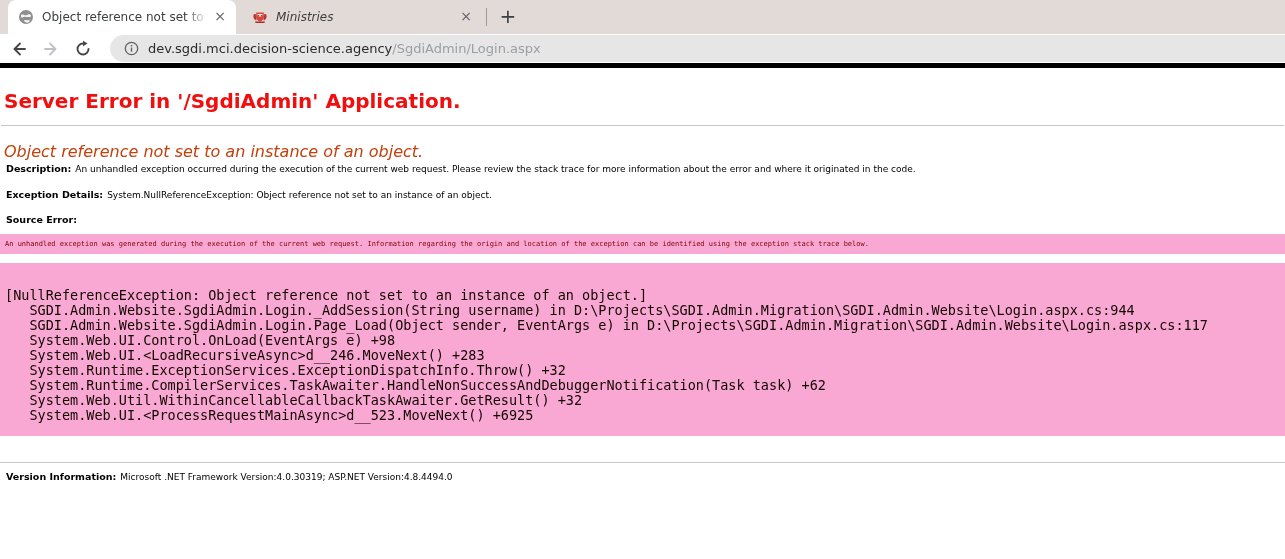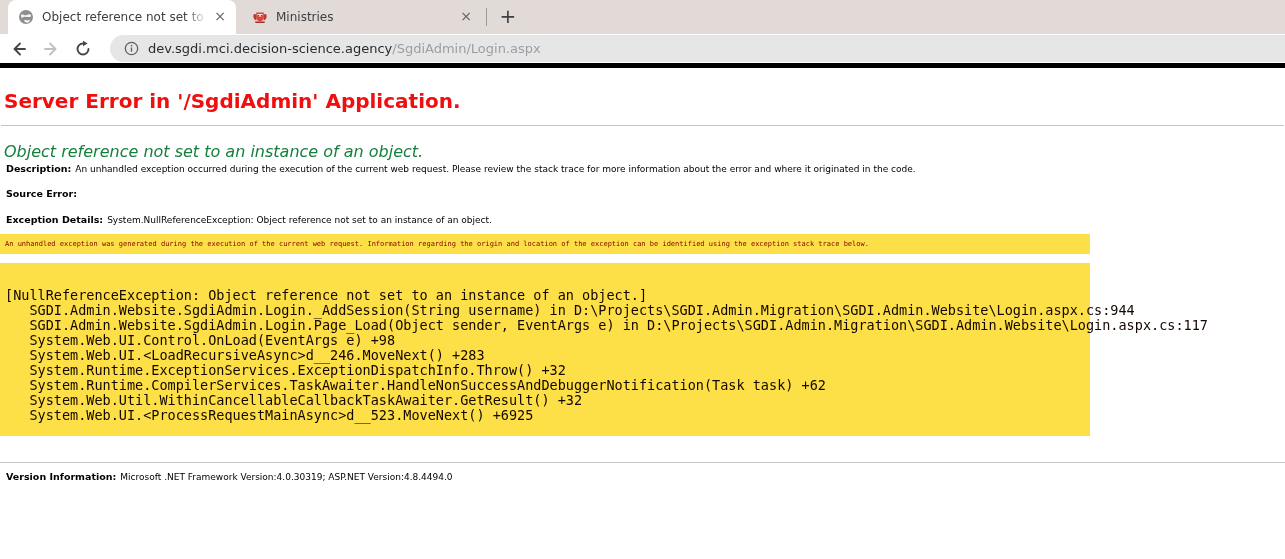--- a/index.html
+++ b/index.html
@@ -6,21 +6,21 @@
   html,body { margin:0; padding:0; }
   body {
     width:1285px; height:559px; overflow:hidden; background:#fff;
     font-family:"DejaVu Sans","Liberation Sans",sans-serif;
   }
 
   
   .tabstrip { position:relative; height:34px; background:#e2dad7; }
   .tab { position:absolute; top:0; height:34px; display:flex; align-items:center; cursor:default; }
   .tab-active { left:8px; width:228px; background:#fff; border-radius:8px 8px 0 0; padding:0 8px 0 10px; }
-  .tab-inactive { left:238px; width:244px; background:transparent; padding:0 8px 0 14px; }
+  .tab-inactive { left:238px; width:244px; background:transparent; padding:0 8px 0 14px;font-style:italic; }
   .favicon { width:16px; height:16px; flex:0 0 16px; margin-right:8px; }
   .tab-title { position:relative; flex:1; font-size:12px; color:#3c4043; white-space:nowrap; overflow:hidden; }
   .title-fade { position:absolute; right:0; top:0; bottom:0; width:24px; }
   .fade-white { background:linear-gradient(to right, rgba(255,255,255,0), #fff); }
   .tab-close { flex:0 0 16px; width:16px; height:16px; line-height:14px; text-align:center;
                font-size:14px; color:#5f6368; border-radius:50%; margin-left:4px; }
   .tab-sep { position:absolute; left:486px; top:8px; width:1px; height:18px; background:#9d9a98; }
   .newtab-btn { position:absolute; left:496px; top:5px; width:24px; height:24px; border-radius:50%;
                 text-align:center; line-height:23px; font-size:20px; color:#3c4043; }
 
@@ -30,26 +30,26 @@
   .omnibox { position:relative; flex:1; height:27px; margin-left:14px; margin-right:-14px;
              background:#e6e6e6; border-radius:14px; display:flex; align-items:center; padding:0 14px; }
   .omni-url { font-size:13px; white-space:nowrap; margin-left:9px; }
   .url-host { color:#2b2b2e; }
   .url-path { color:#9a9fa4; }
 
   
   .page { background:#fff; height:491px; padding:0 0 0 0; color:#000; }
   .page-inner { padding:0 1px; }
   h1.err-title { margin:21px 0 0 3px; font-size:20px; font-weight:bold; color:#f00f0f; }
-  h2.err-subtitle { margin:16px 0 0 3px; font-size:16px; font-weight:normal; font-style:italic; color:#15803d; }
+  h2.err-subtitle { margin:16px 0 0 3px; font-size:16px; font-weight:normal; font-style:italic; color:#c2410c; }
   hr.divider { border:none; border-top:1px solid #c6c6c6; margin:12px 0 0 0; }
   .meta-line { margin:2px 0 0 5px; font-size:9px; color:#000; }
   .meta-label { font-weight:bold; font-size:9.5px; }
   .meta-text { margin-left:4px; }
-  .yellow-box { background:#fde047; margin-top:9px; width:1090px; }
+  .yellow-box { background:#f9a8d4; margin-top:9px; width:1285px; }
   .src-box { padding:6px 5px 6px 5px; font-family:"DejaVu Sans Mono","Liberation Mono",monospace;
              font-size:7px; color:#800000; white-space:nowrap; }
   .stack-box pre { margin:0; padding:25px 5px 13px 5px; font-family:"DejaVu Sans Mono","Liberation Mono",monospace;
                    font-size:13.5px; line-height:15px; color:#140600; white-space:pre;border-radius:24px; }
   .version-line { margin:8px 0 0 5px; font-size:9px; }
   hr.bottom-divider { border:none; border-top:1px solid #c6c6c6; margin:26px 0 0 0; }
 </style>
 </head>
 <body>
 
@@ -125,23 +125,23 @@
 </div>
 
 <div class="page">
   <div class="page-inner">
     <h1 class="err-title">Server Error in '/SgdiAdmin' Application.</h1>
     <hr class="divider">
     <h2 class="err-subtitle">Object reference not set to an instance of an object.</h2>
 
     <p class="meta-line"><span class="meta-label">Description:</span><span class="meta-text">An unhandled exception occurred during the execution of the current web request. Please review the stack trace for more information about the error and where it originated in the code.</span></p>
 
+    <p class="meta-line" style="margin-top:15px;"><span class="meta-label">Exception Details:</span><span class="meta-text">System.NullReferenceException: Object reference not set to an instance of an object.</span></p>
+
     <p class="meta-line" style="margin-top:14px;"><span class="meta-label">Source Error:</span></p>
-
-    <p class="meta-line" style="margin-top:15px;"><span class="meta-label">Exception Details:</span><span class="meta-text">System.NullReferenceException: Object reference not set to an instance of an object.</span></p>
   </div>
 
   <div class="yellow-box src-box"><span>An unhandled exception was generated during the execution of the current web request. Information regarding the origin and location of the exception can be identified using the exception stack trace below.</span></div>
 
 
   <div class="yellow-box stack-box">
       <pre>[NullReferenceException: Object reference not set to an instance of an object.]
    SGDI.Admin.Website.SgdiAdmin.Login._AddSession(String username) in D:\Projects\SGDI.Admin.Migration\SGDI.Admin.Website\Login.aspx.cs:944
    SGDI.Admin.Website.SgdiAdmin.Login.Page_Load(Object sender, EventArgs e) in D:\Projects\SGDI.Admin.Migration\SGDI.Admin.Website\Login.aspx.cs:117
    System.Web.UI.Control.OnLoad(EventArgs e) +98

